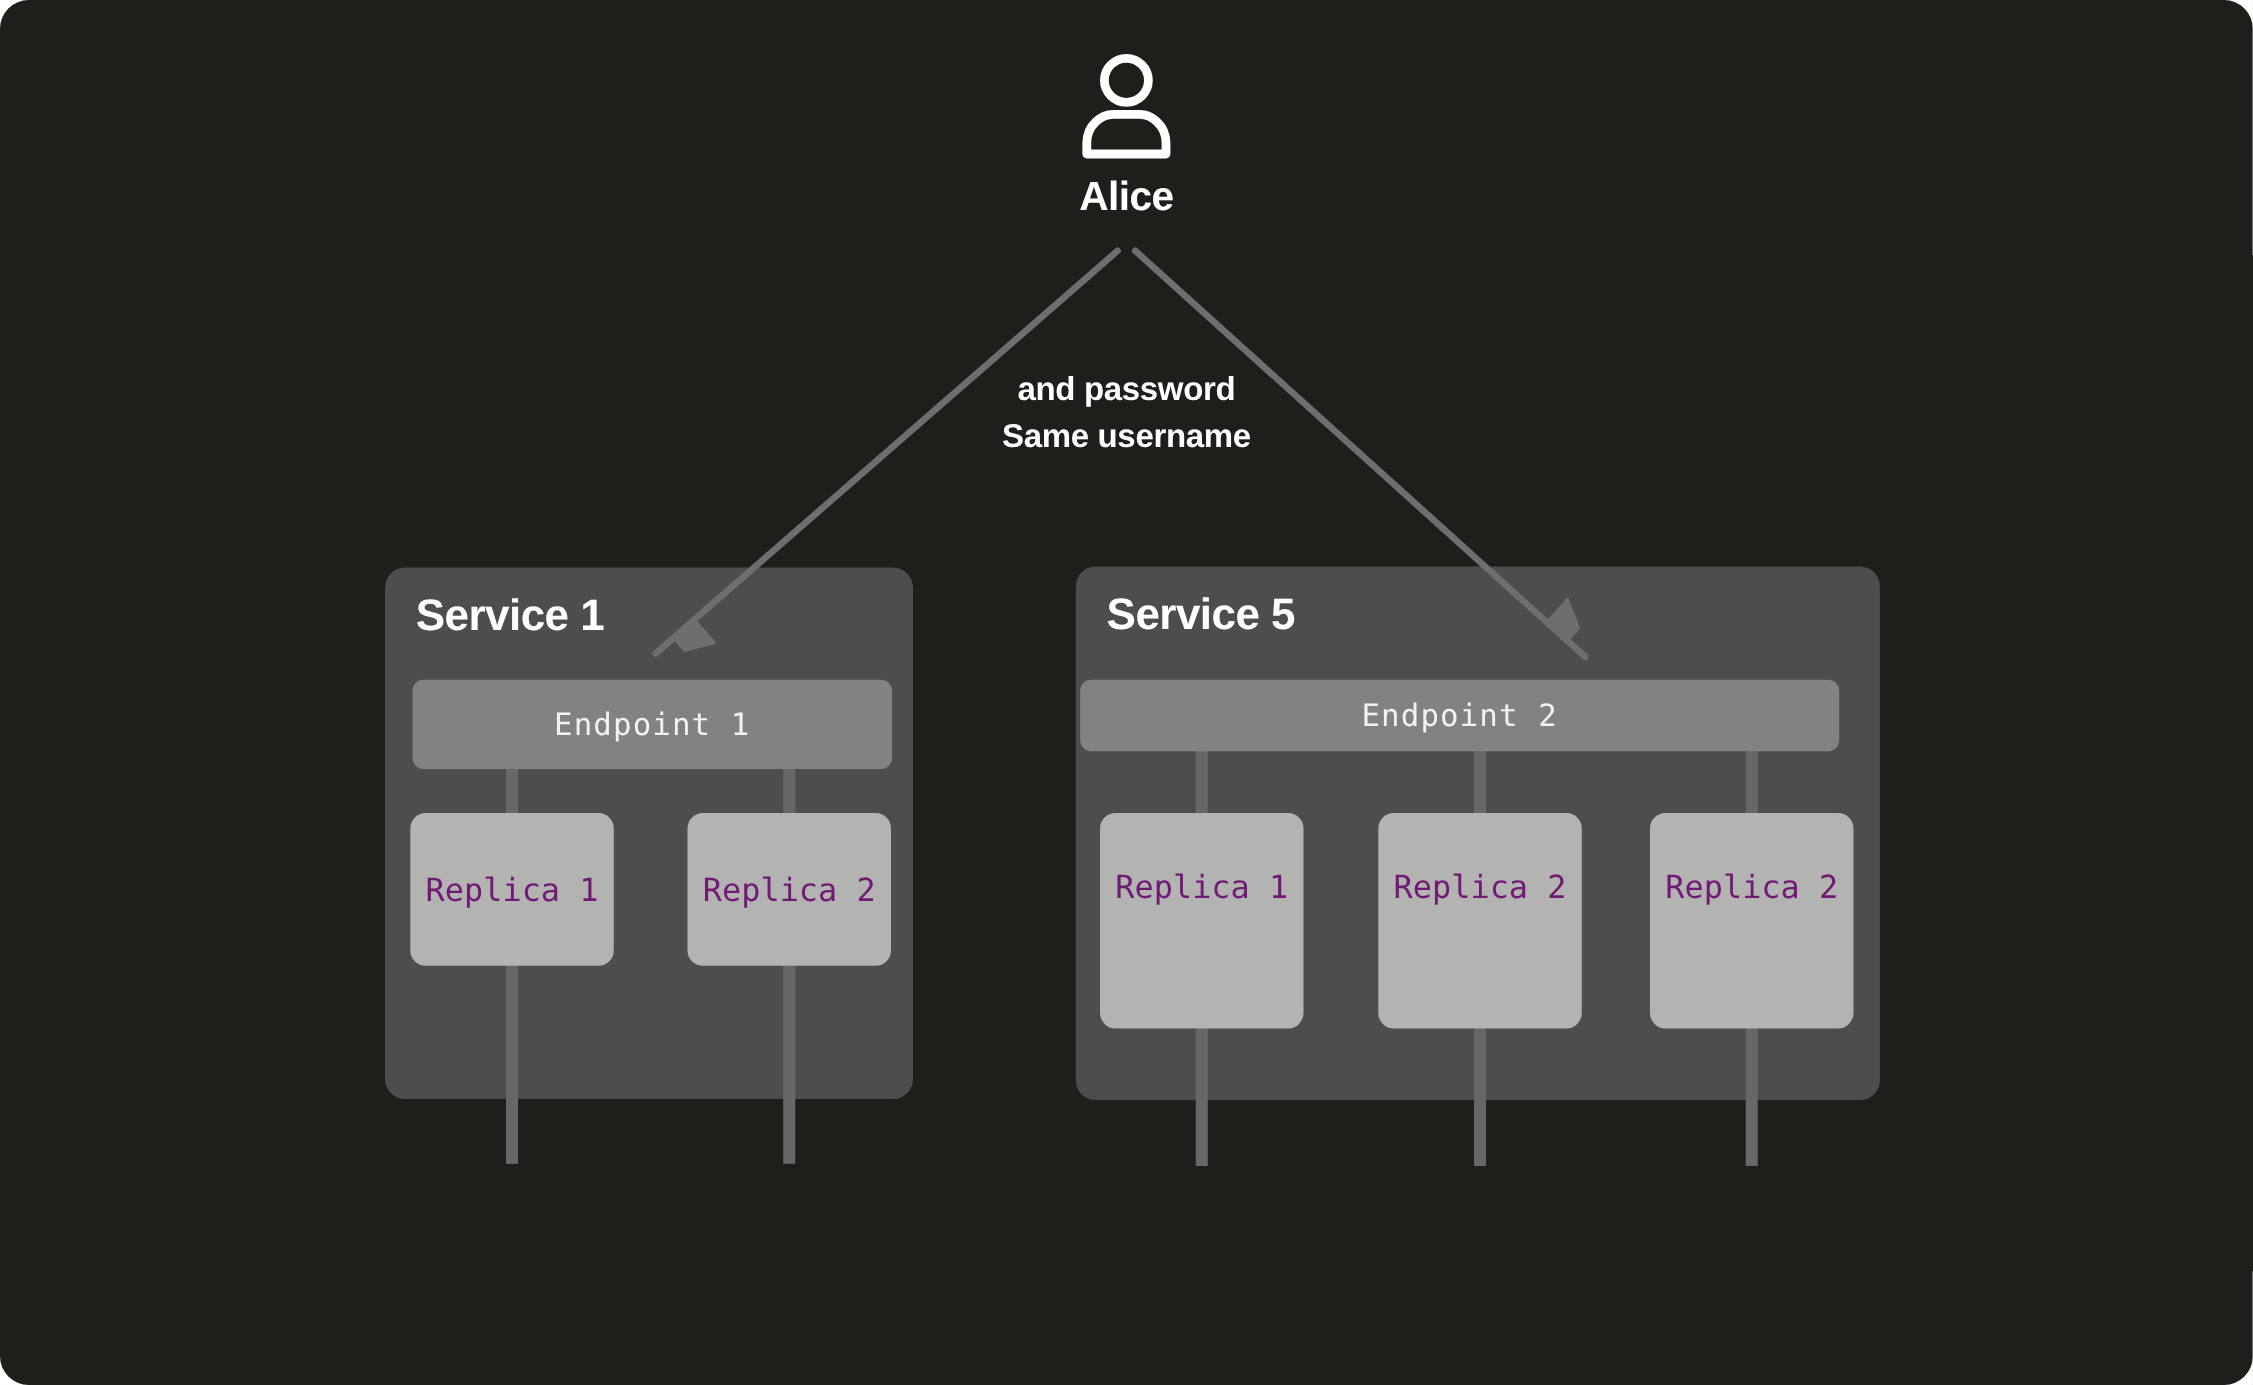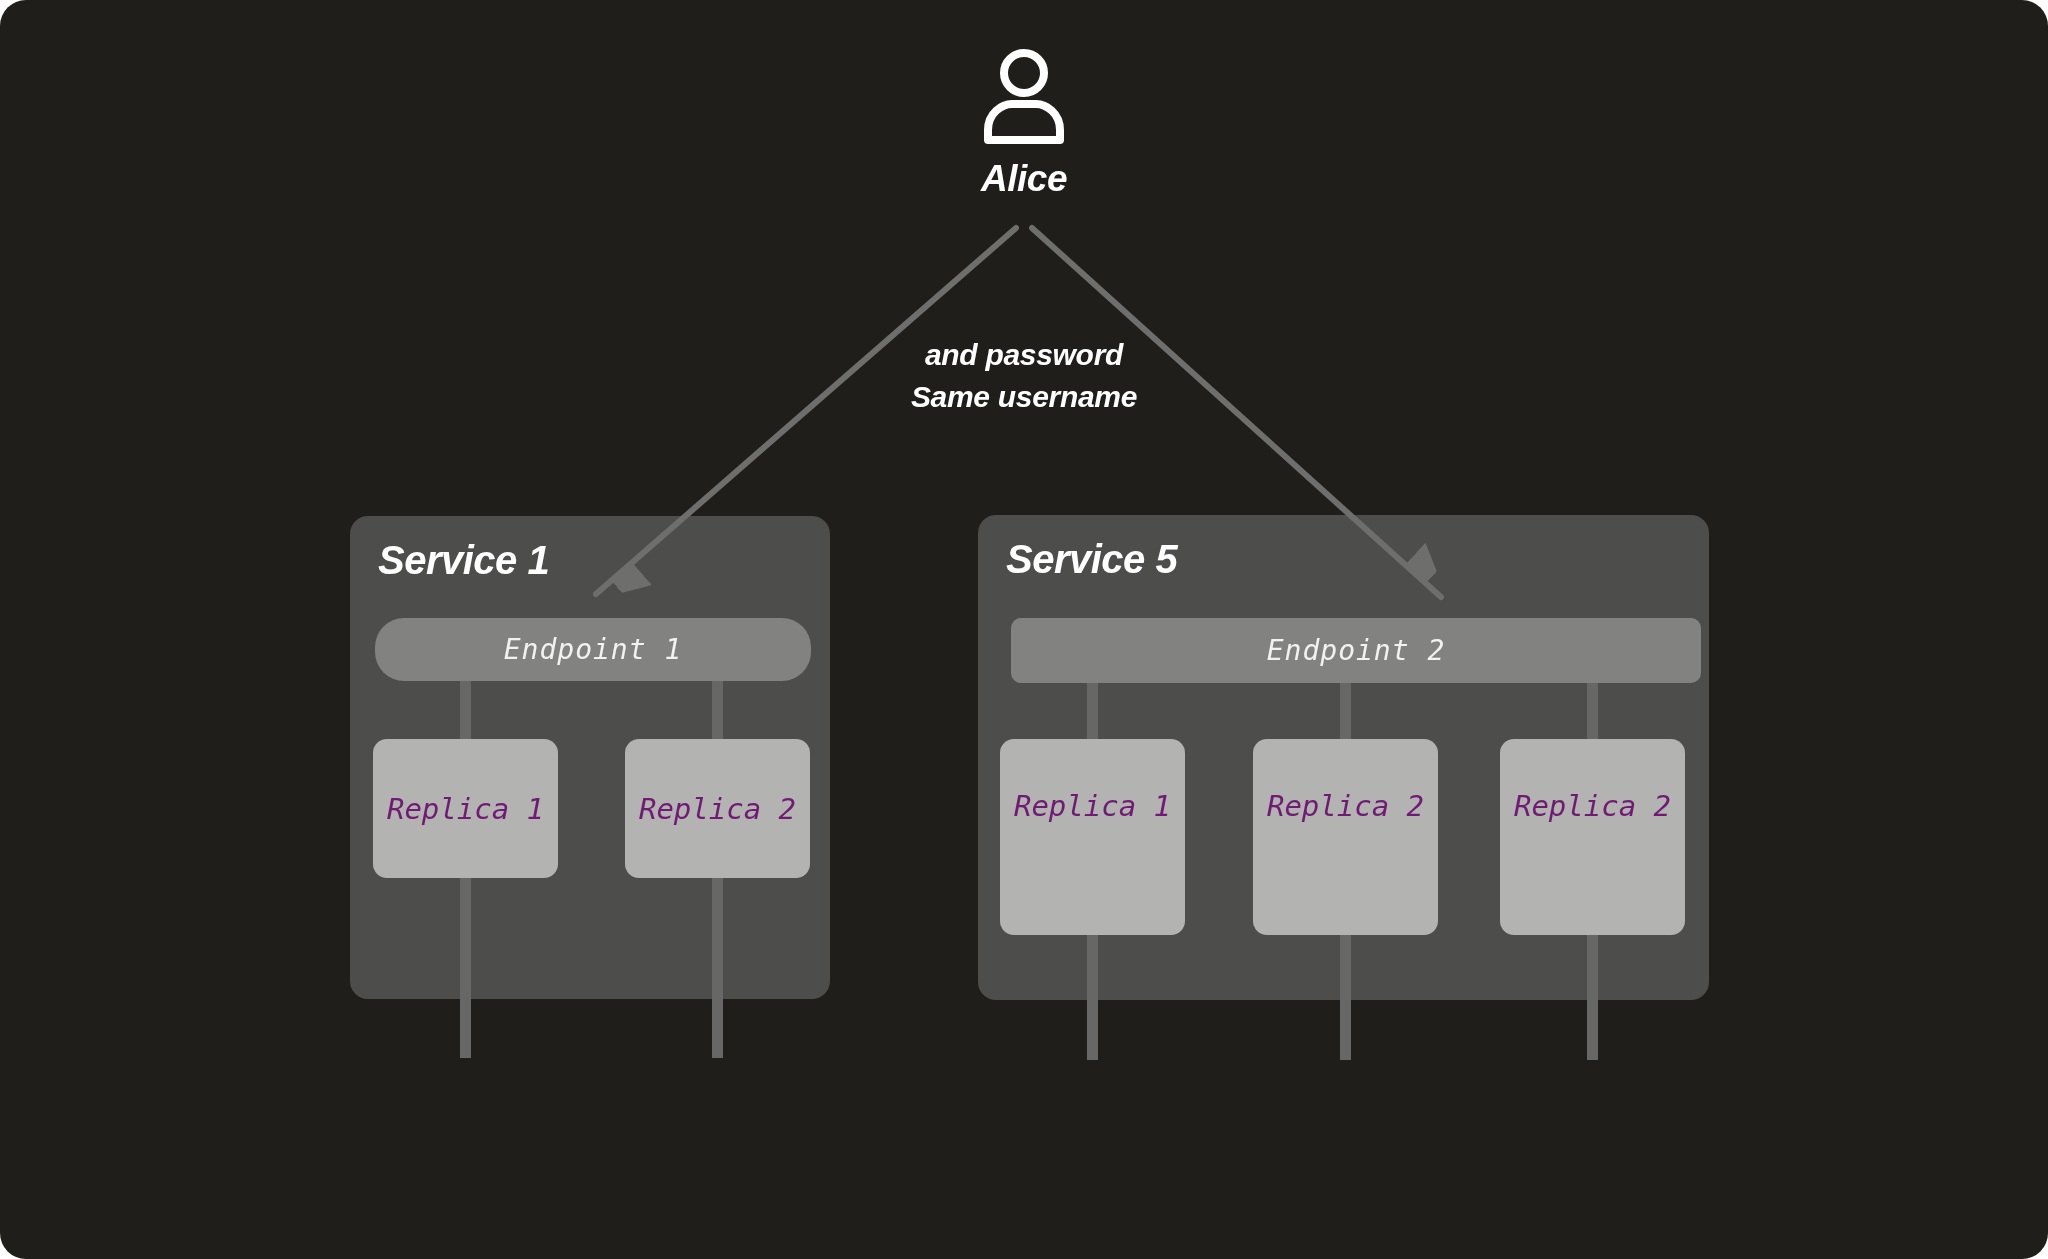--- a/index.html
+++ b/index.html
@@ -5,21 +5,20 @@
   * { margin:0; padding:0; box-sizing:border-box; }
   html,body { background:#ffffff; }
   body { font-family:"Liberation Sans", sans-serif; }
 
   .canvas {
     position:relative;
     width:2048px; height:1259px;
     background:var(--background,#1f1e1b);
     border-radius:26px;
     overflow:hidden;
-    font-style:italic;
   }
 
   
   .user-group { position:absolute; left:824px; top:48px; width:400px; text-align:center; }
   .user-icon-svg { display:block; margin:0 auto; width:84px; height:98px; }
   .user-name {
     margin-top:12px;
     color:#ffffff; font-size:37px; font-weight:bold; letter-spacing:-0.5px;
   }
 
@@ -49,22 +48,22 @@
 
   .endpoint {
     position:absolute; z-index:2;
     background:var(--endpoint-bar,#828280);
     border-radius:10px;
     display:flex; align-items:center; justify-content:center;
     color:#f2f2f1;
     font-family:"DejaVu Sans Mono", monospace;
     font-size:28px; letter-spacing:1px;
   }
-  .service-1 .endpoint { left:25px; top:102px; width:436px; height:63px;border-radius:29px; }
-  .service-2 .endpoint { left:33px; top:103px; width:690px; height:65px; }
+  .service-1 .endpoint { left:25px; top:102px; width:436px; height:81px; }
+  .service-2 .endpoint { left:4px; top:103px; width:690px; height:65px; }
 
   .connector {
     position:absolute; z-index:1;
     width:11px; top:135px;
     background:var(--connector-line,#676765);
   }
   .service-1 .connector { height:407px; }
   .service-2 .connector { height:410px; }
 
   .replica {

